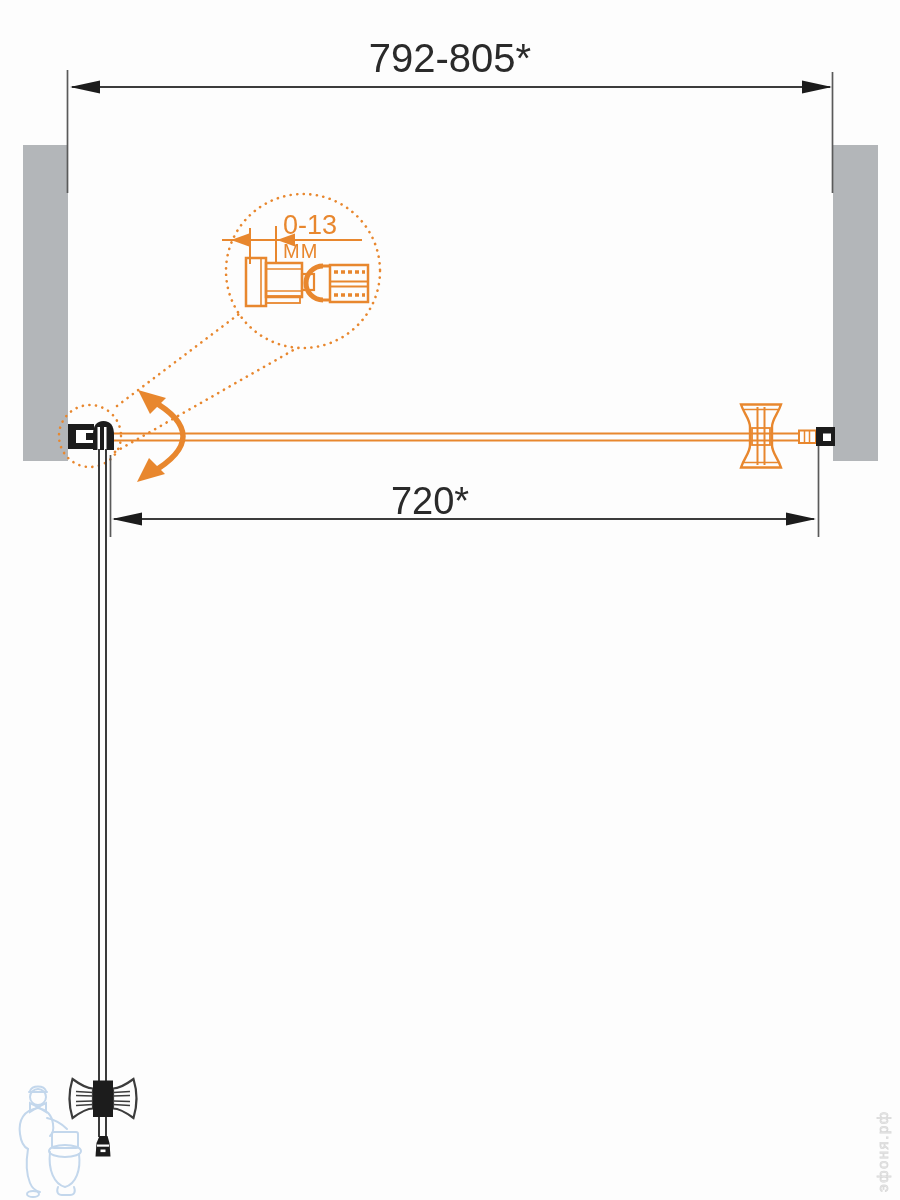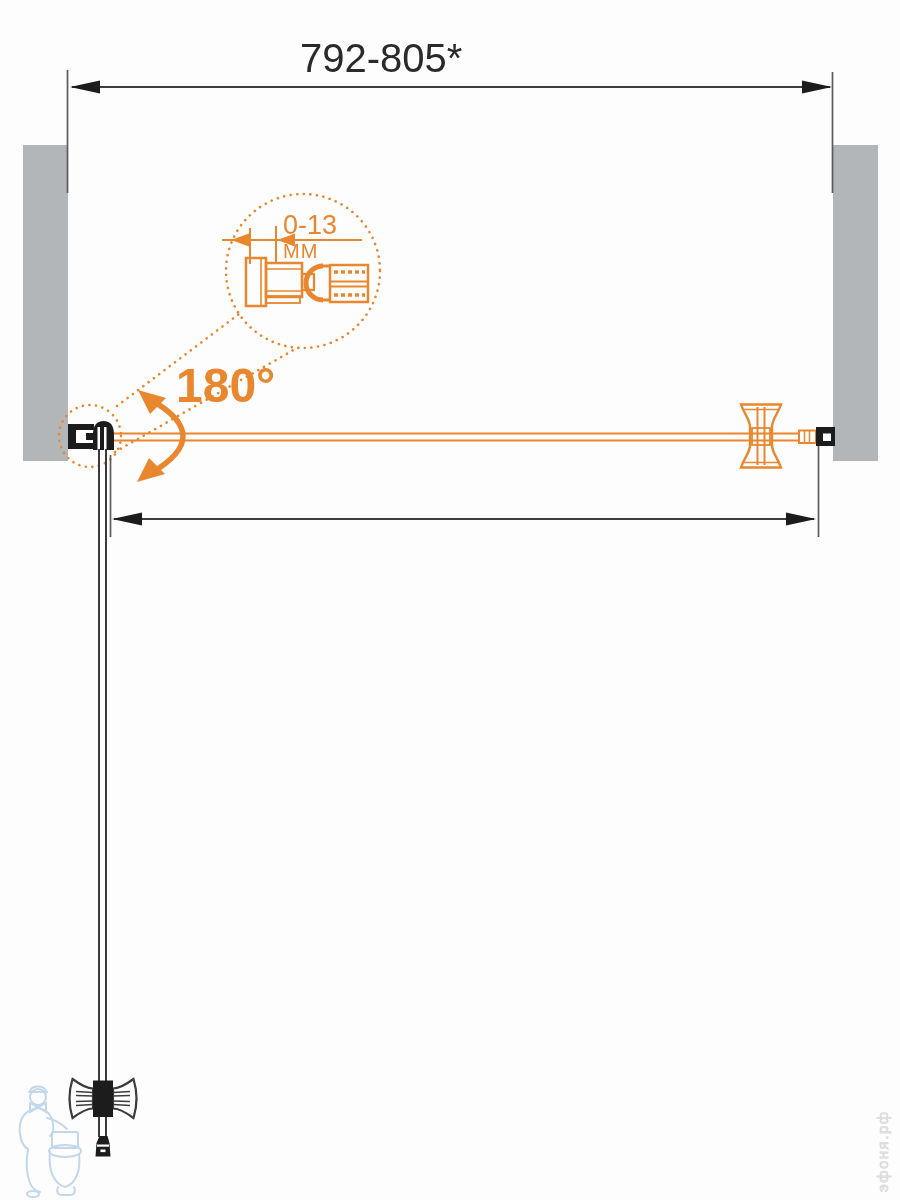--- a/index.html
+++ b/index.html
@@ -4,21 +4,21 @@
 <style>
   :root{
     --accent:#e8872e; --ink:#1c1c1c; --dim-line:#3c3c3c; --wall:#b3b6b9;
     --glass:#3a3a3a; --wm-blue:#c3d7ec; --wm-gray:#d9d9d9; --bg:#fdfdfd;
   }
   html,body{margin:0;padding:0}
   .canvas{position:relative;width:900px;height:1200px;background:var(--bg);
     overflow:hidden;font-family:"Liberation Sans",sans-serif}
   .canvas svg{position:absolute;left:0;top:0}
   .lbl{position:absolute;line-height:1;white-space:nowrap}
-  .dim-lbl{color:#2a2a2a;font-size:40px;}
+  .dim-lbl{color:#2a2a2a;font-size:40px;text-align:center}
   .o-lbl{color:var(--accent);text-align:left}
   .range-lbl{font-size:27px}
   .unit-lbl{font-size:20px;letter-spacing:1px}
   .angle-lbl{font-size:48px;font-weight:bold}
   .wm-text{position:absolute;left:874px;top:1192px;width:110px;
     transform:rotate(-90deg);transform-origin:left top;
     font-size:15px;letter-spacing:1.5px;color:#ececec;
     -webkit-text-stroke:0.8px var(--wm-gray)}
   
   .wall{fill:var(--wall)}
@@ -179,21 +179,21 @@
     <ellipse class="wm" cx="33" cy="1194" rx="6" ry="3"></ellipse>
     <rect class="wm" x="52" y="1132" width="26" height="16" rx="2"></rect>
     <ellipse class="wm" cx="65" cy="1151" rx="16" ry="6"></ellipse>
     <path class="wm" d="M50,1152 C48,1170 54,1184 65,1187 C76,1184 81,1170 79,1154"></path>
     <path class="wm" d="M58,1187 C56,1192 58,1195 62,1195 H70 C74,1195 76,1192 74,1187"></path>
   </g>
 </svg>
 
   <div class="lbl dim-lbl" style="left:300px;top:38px;width:300px">792-805*</div>
 
+  <div class="lbl dim-lbl" style="left:330px;top:482px;width:200px;font-size:38px">720*</div>
 
   <div class="lbl o-lbl range-lbl" style="left:283px;top:212px;width:70px">0-13</div>
 
   <div class="lbl o-lbl unit-lbl" style="left:283px;top:241px;width:70px">MM</div>
 
-  <div class="lbl o-lbl angle-lbl" style="left:176px;top:362px;width:115px">180°</div>
 
   <div class="wm-text">эфоня.рф</div>
 </div>
 
 </body></html>

